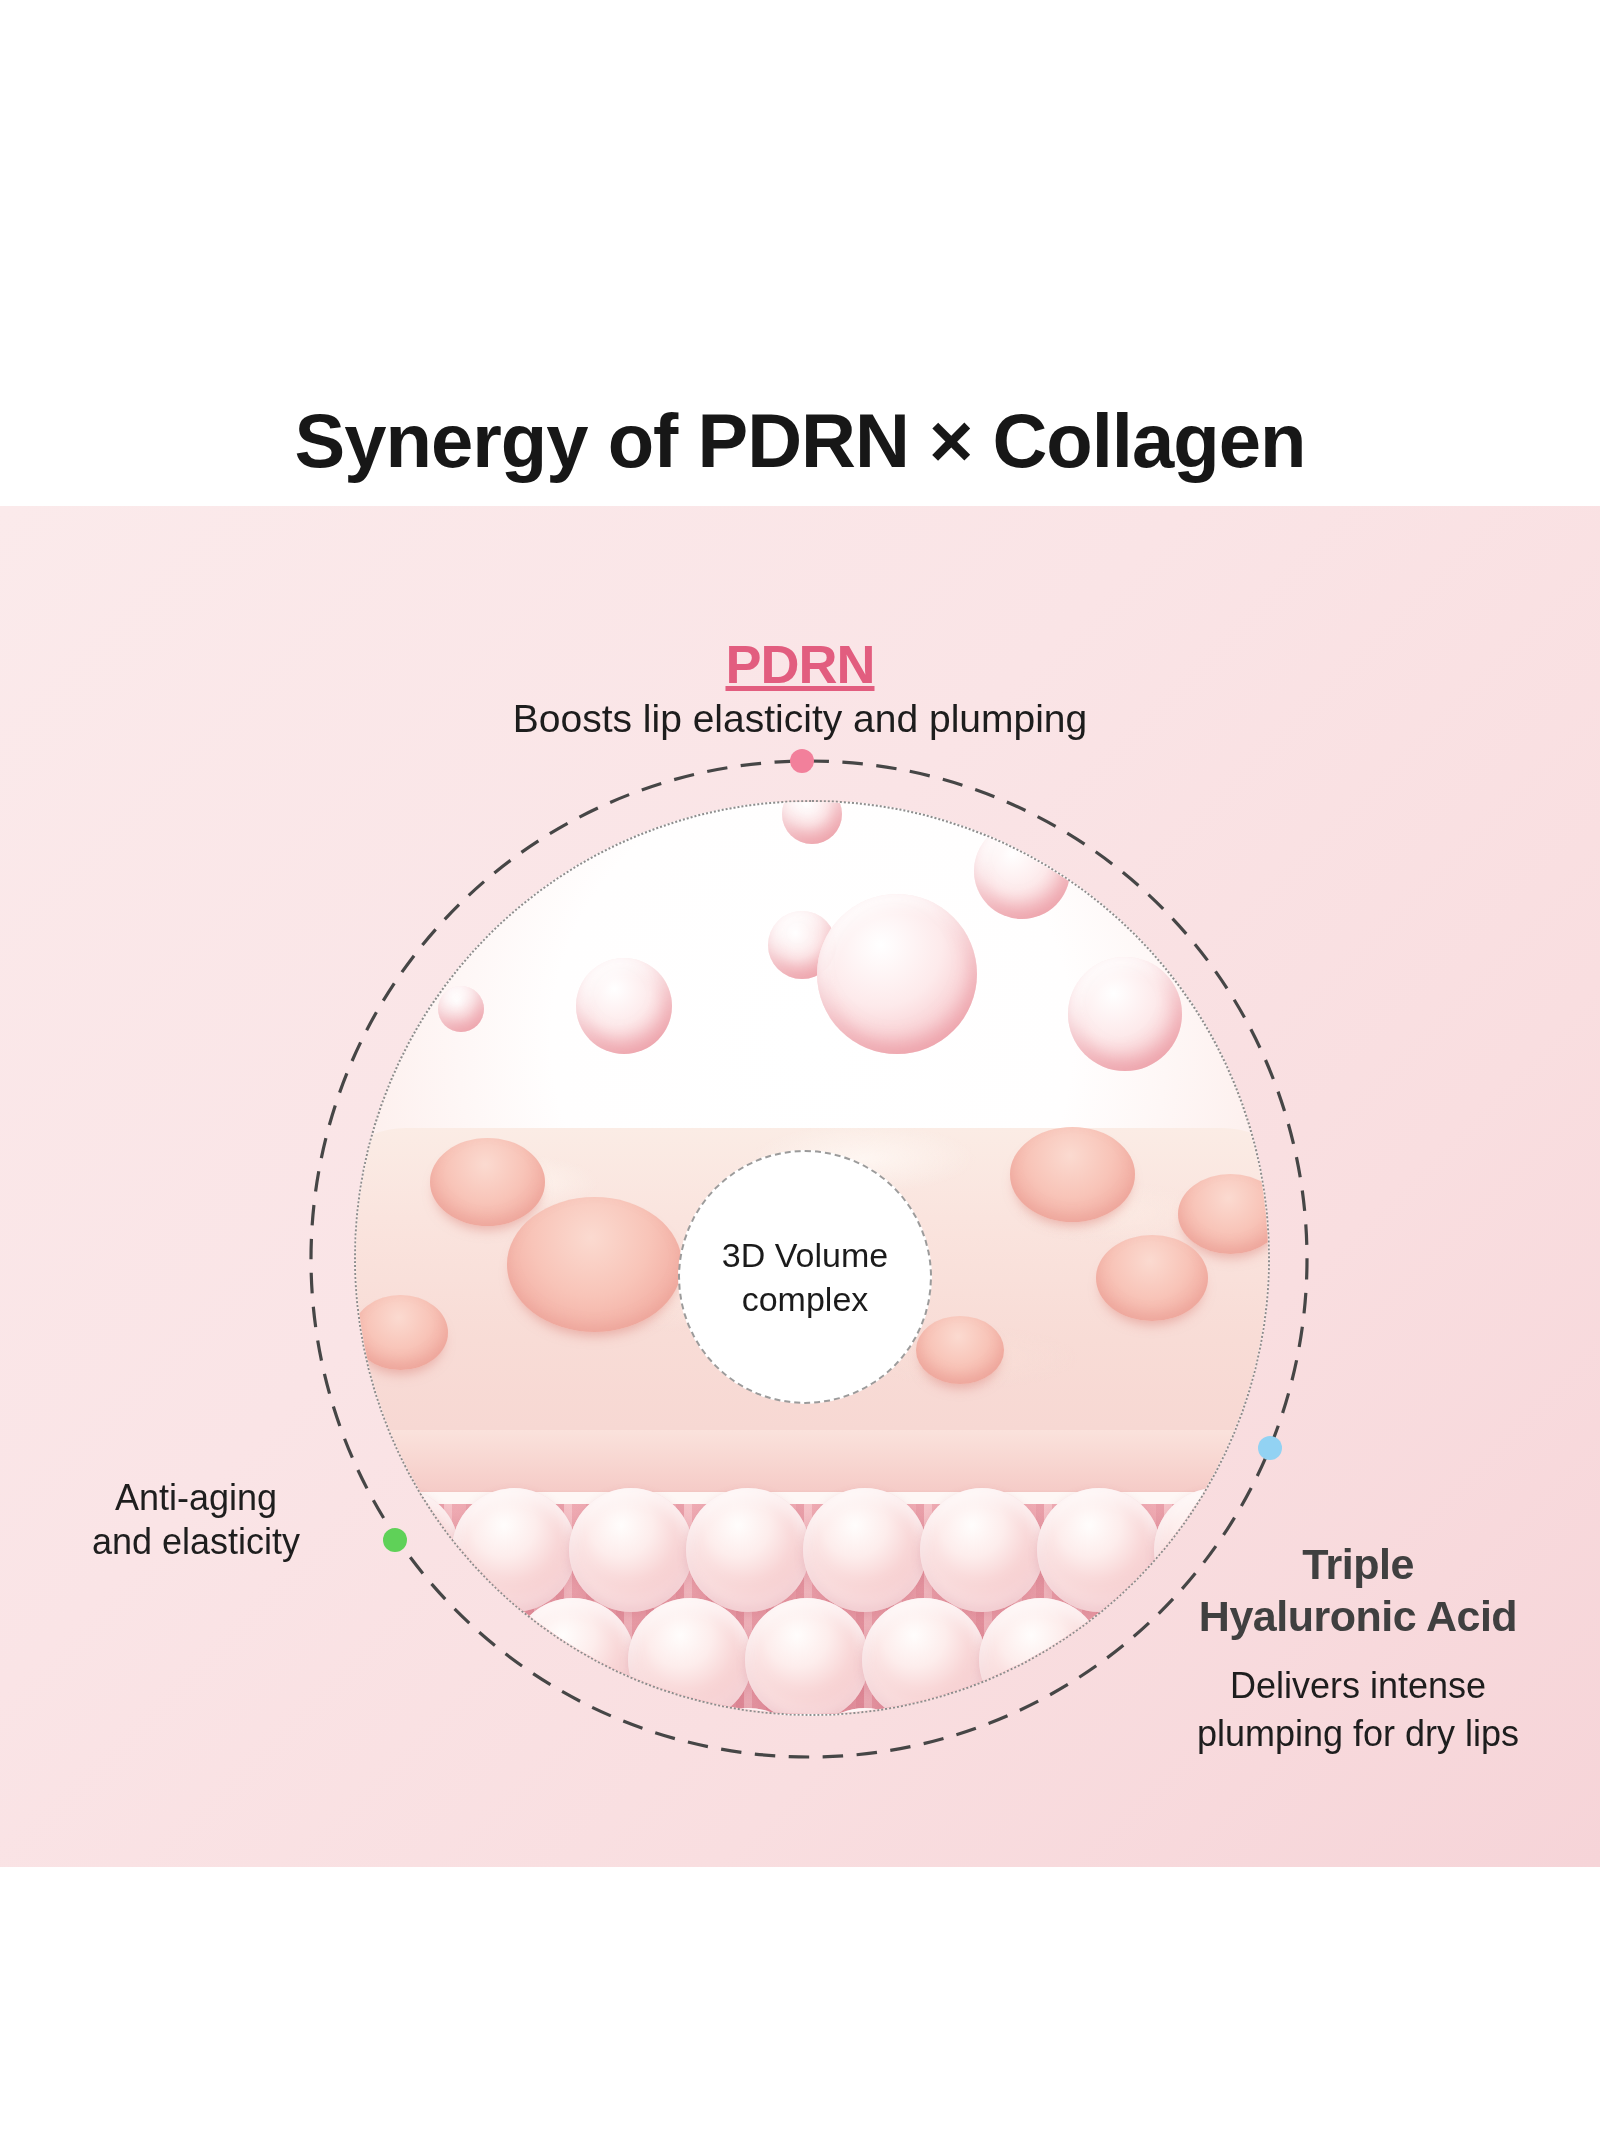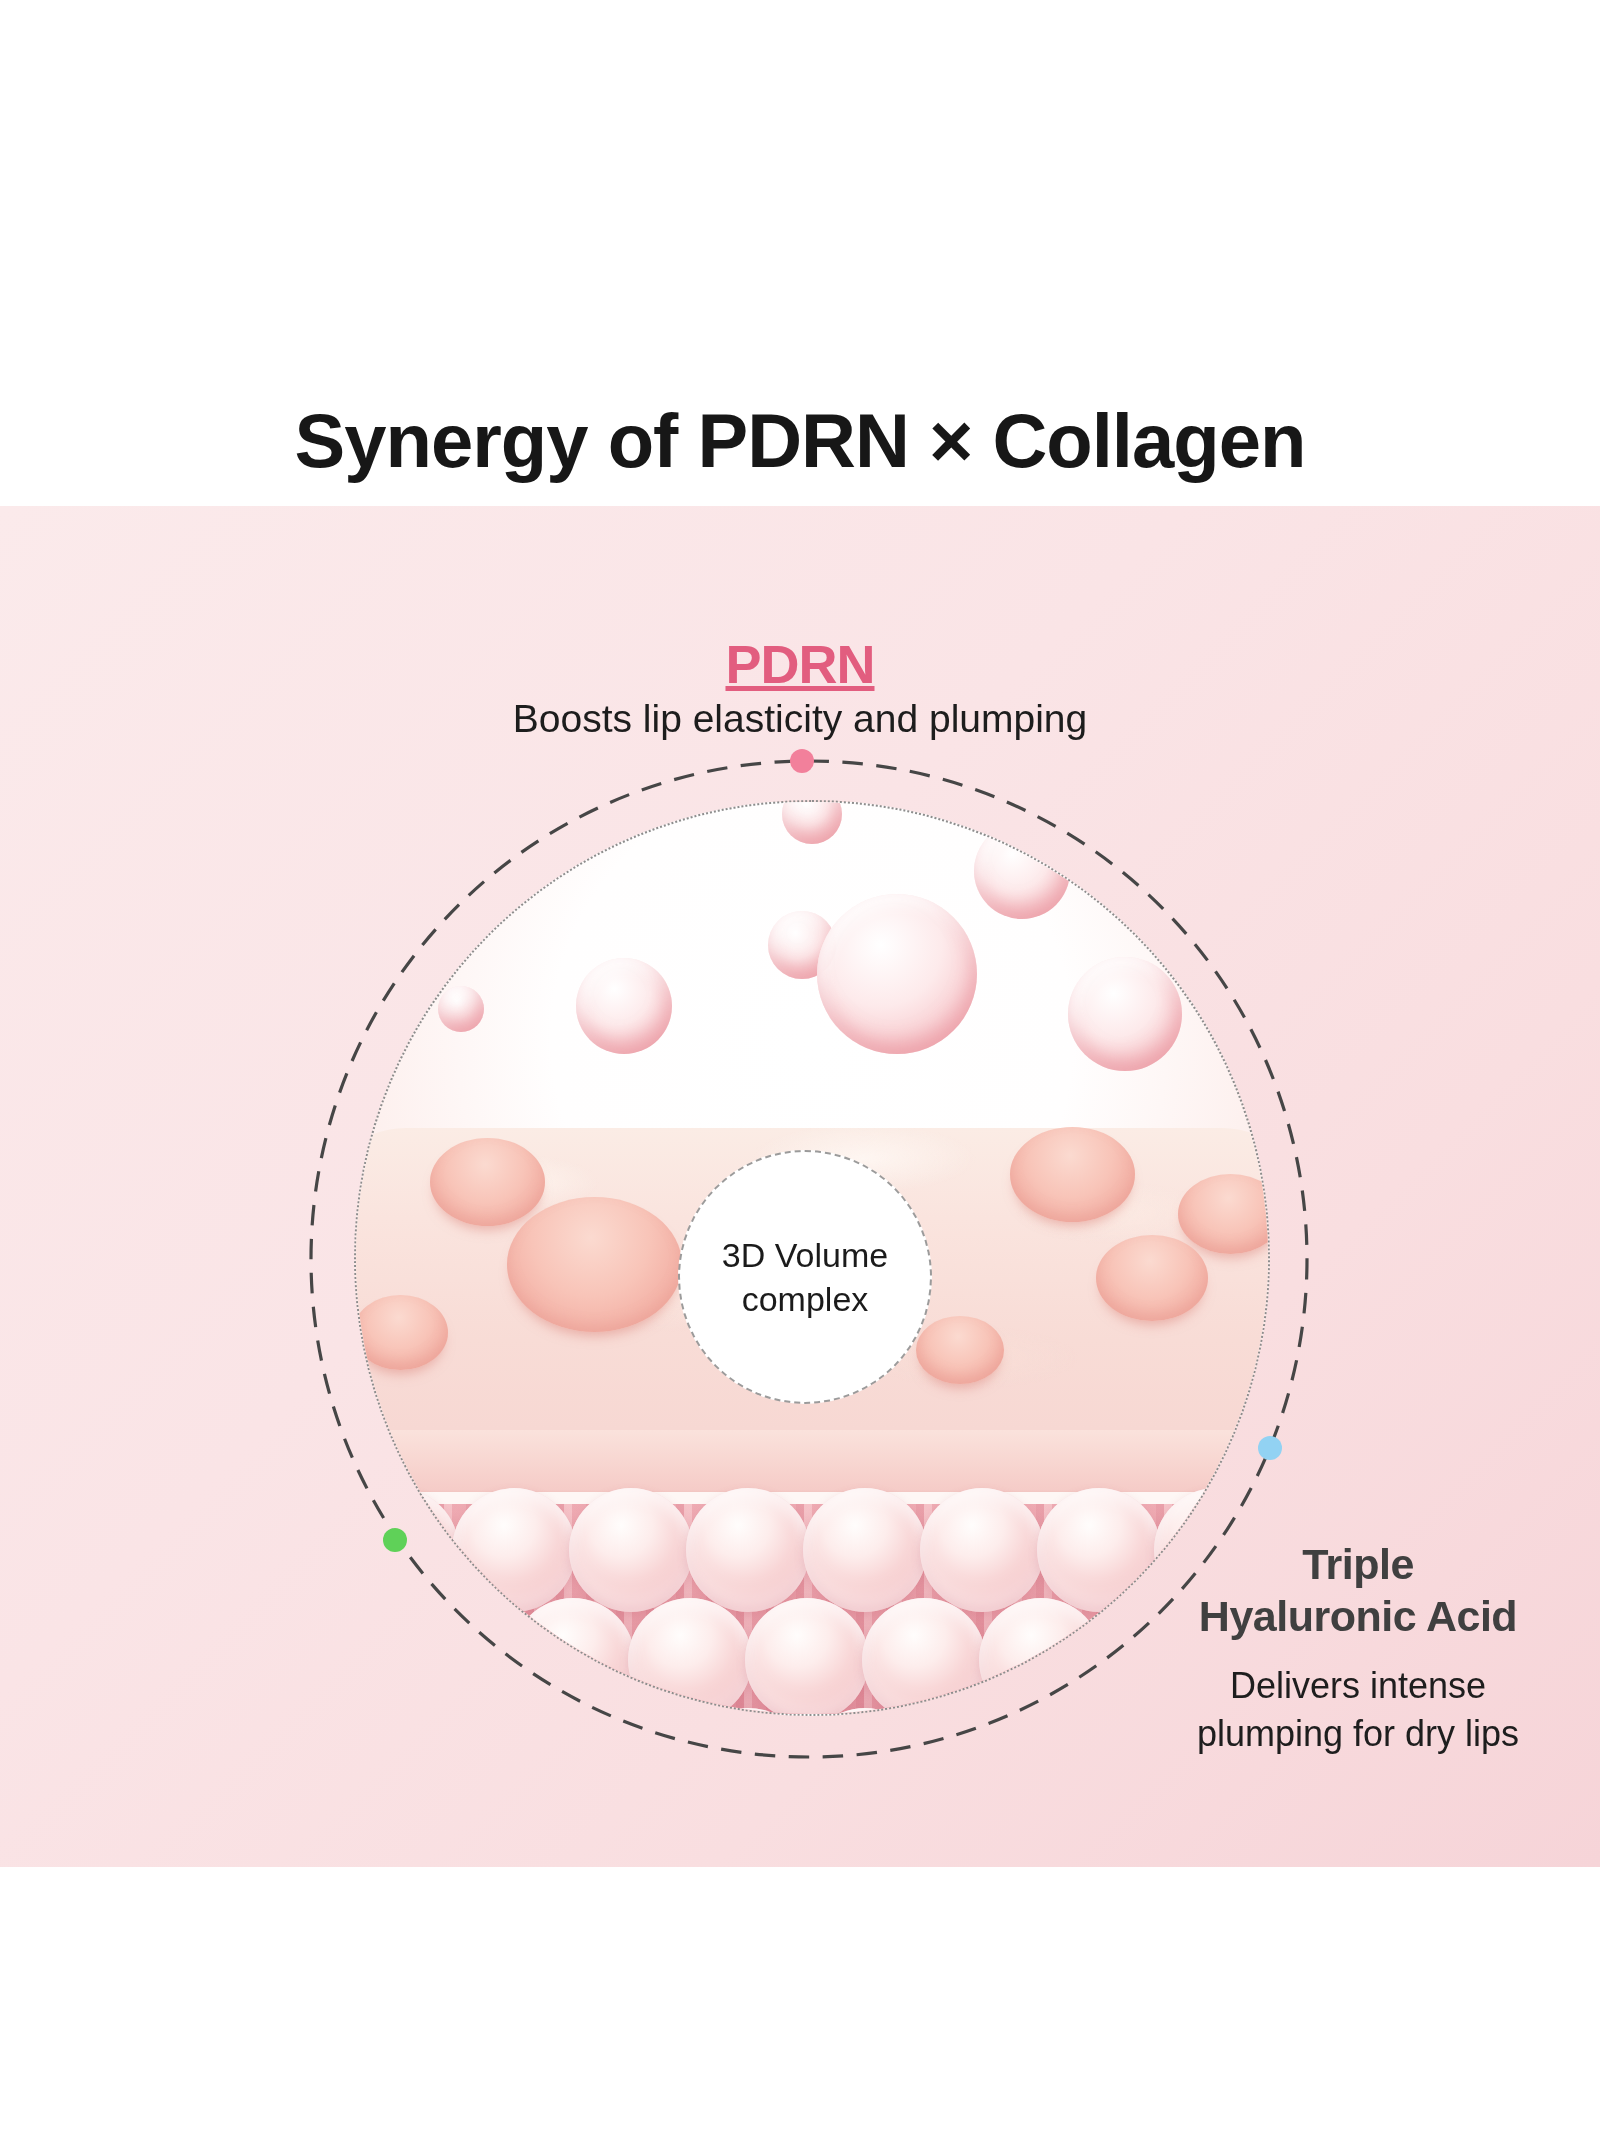--- a/index.html
+++ b/index.html
@@ -156,20 +156,24 @@
         <div class="pearl" style="left: 447px; top: 906px; width: 124px; height: 124px;"></div>
         <div class="pearl" style="left: 564px; top: 906px; width: 124px; height: 124px;"></div>
       </div>
     <div class="center-circle">
       <div>3D Volume</div>
       <div>complex</div>
     </div>
   </div>
 
   <div class="label label-left">
+    <div class="black-d">
+      <div>Anti-aging</div>
+      <div>and elasticity</div>
+    </div>
   </div>
 
   <div class="label label-right">
     <div class="pink-h" style="color: #404040;">
       <div>Triple</div>
       <div>Hyaluronic Acid</div>
     </div>
     <div class="black-d">
       <div>Delivers intense</div>
       <div>plumping for dry lips</div>

